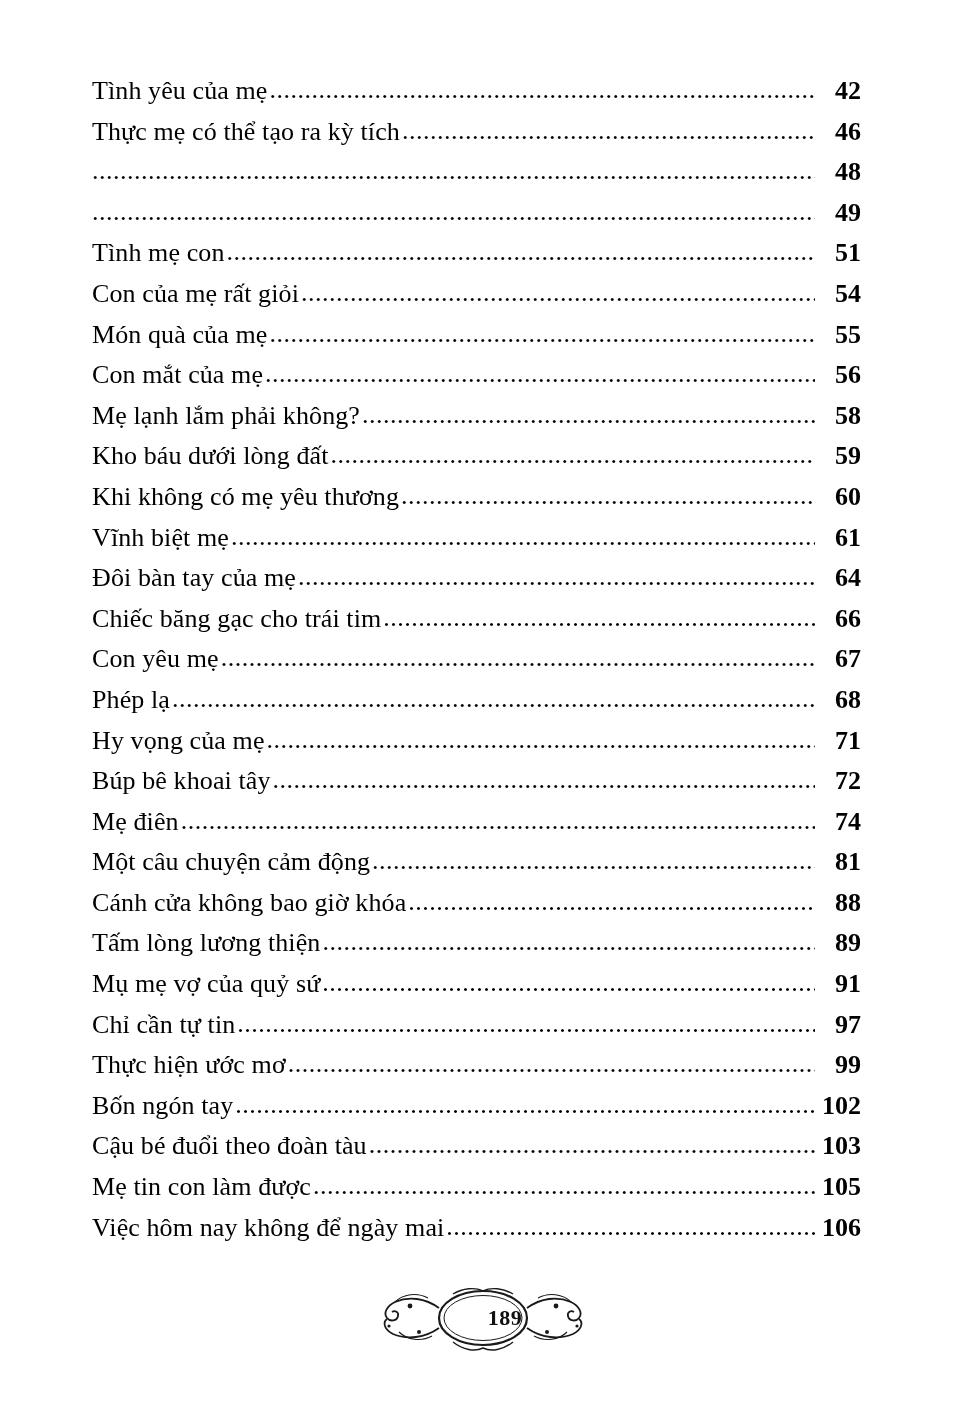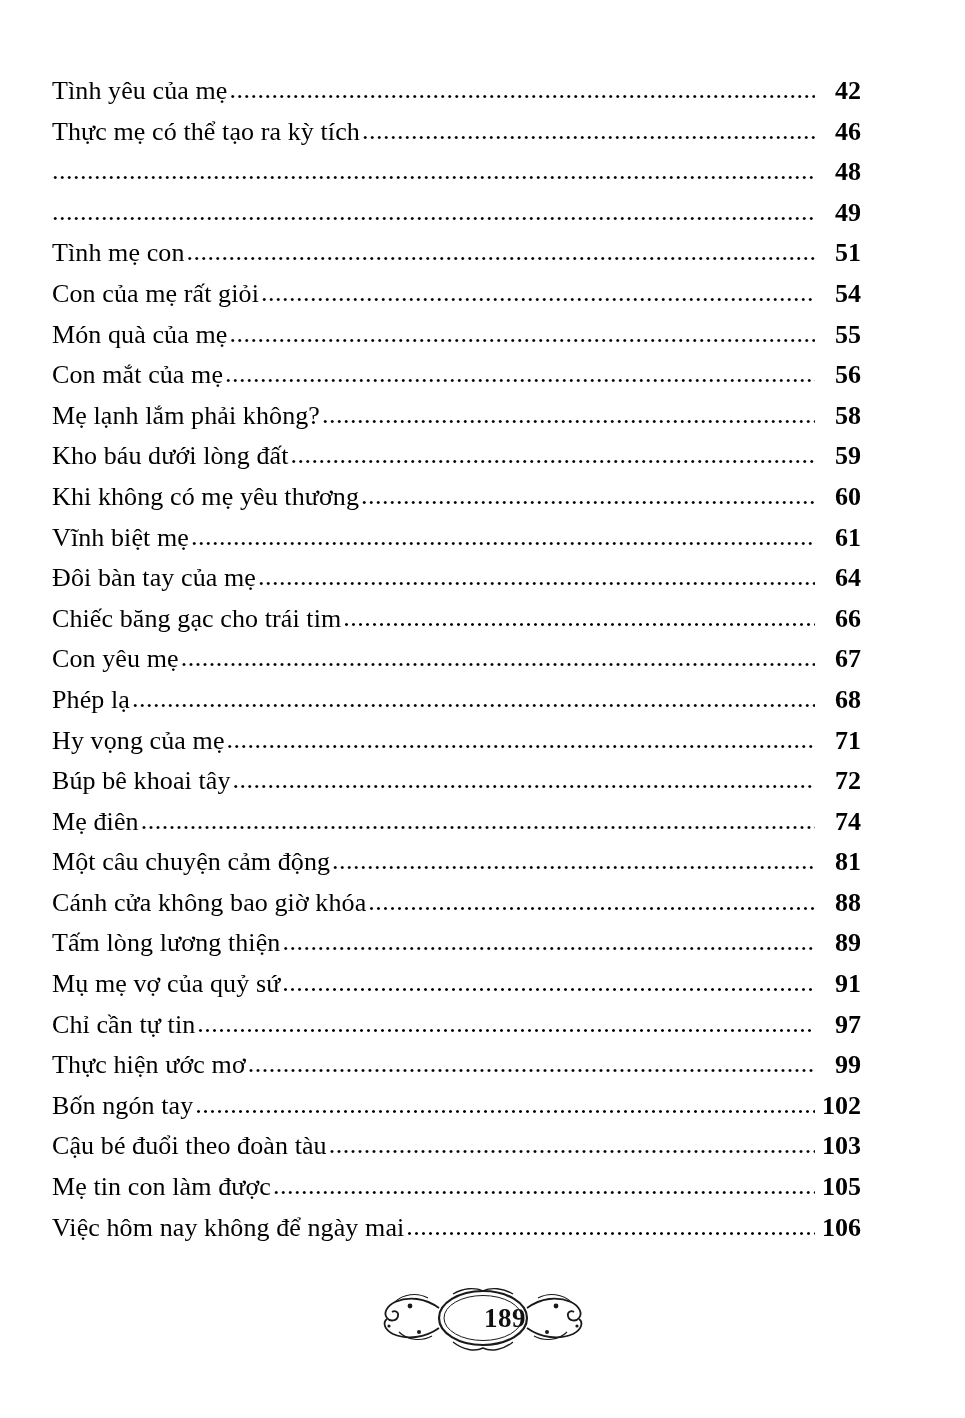--- a/index.html
+++ b/index.html
@@ -13,21 +13,21 @@
     font-family: "Liberation Serif", serif;
     color: #000000;
     position: relative;
     overflow: hidden;
   }
   .page {
     width: 965px;
     height: 1418px;
     position: relative;
     box-sizing: border-box;
-    padding: 78px 104px 0 52px;
+    padding: 78px 104px 0 92px;
   }
   .toc-list {
     list-style: none;
     margin: 0;
     padding: 0;
   }
   .toc-entry {
     display: flex;
     align-items: baseline;
     width: 100%;
@@ -79,21 +79,21 @@
   .ornament svg {
     position: absolute;
     left: 0;
     top: 0;
   }
   .page-number {
     position: relative;
     z-index: 3;
     font-family: "Liberation Serif", serif;
     font-weight: bold;
-    font-size: 27px;
+    font-size: 22px;
     color: #111;
     letter-spacing: 0.5px;
     padding-bottom: 2px;
     margin-left: 45px;
   }
 </style>
 </head>
 <body>
 
 <div class="page">

